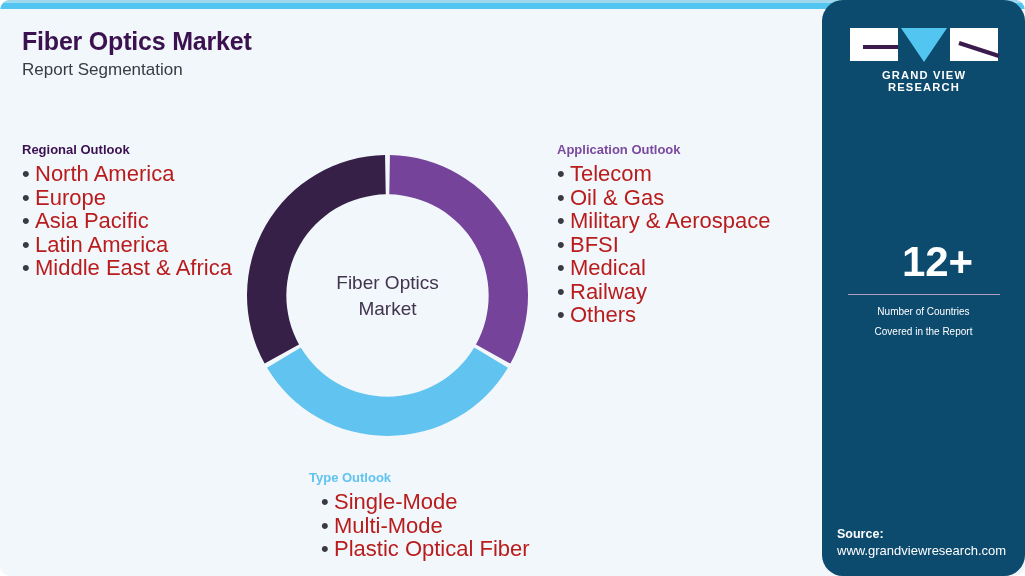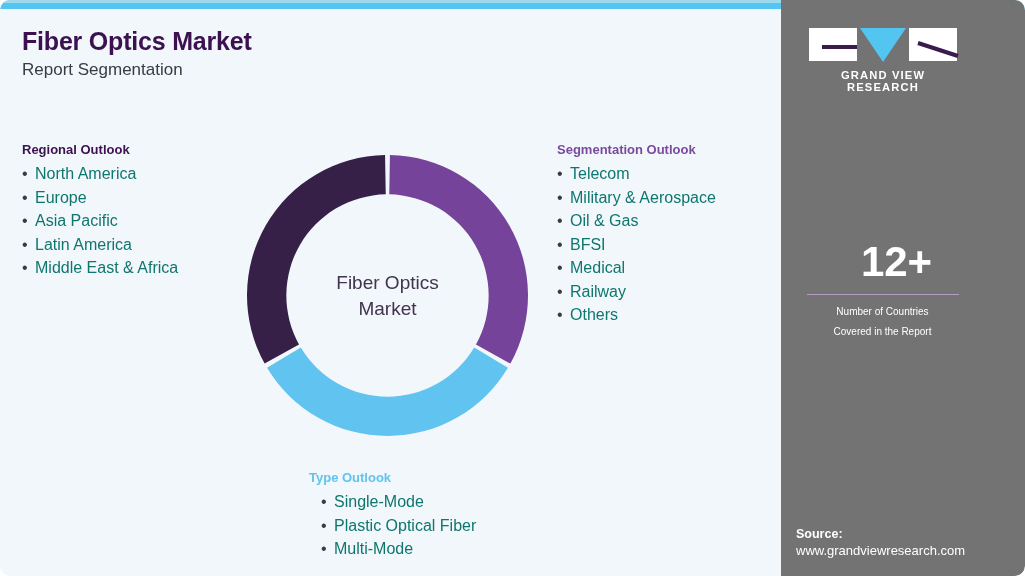--- a/index.html
+++ b/index.html
@@ -43,21 +43,21 @@
     font-size:17px; color:#3A3A42;
   }
 
   
   .outlook { position:absolute; }
   .outlook h3 {
     font-size:13px; font-weight:bold; margin-bottom:5px;
   }
   .outlook ul { list-style:none; }
   .outlook li {
-    font-size:16px; color:#0f766e;
+    font-size:22px; color:#b91c1c;
     line-height:23.5px;
     padding-left:13px; position:relative;
     white-space:nowrap;
   }
   .outlook li::before {
     content:"\2022";
     position:absolute; left:0; top:0;
     color:#3A3A42;
   }
 
@@ -84,24 +84,25 @@
     align-items:center; justify-content:center;
     pointer-events:none;
   }
   .donut-center span {
     font-size:19px; color:#42334F; line-height:26px;
   }
 
   
   .side-panel {
     position:absolute; right:0; top:0;
-    width:244px; height:576px;
-    background:#737373;
+    width:203px; height:576px;
+    background:#0c4a6e;
     border-top-right-radius:10px;
     border-bottom-right-radius:10px;
+    border-radius:21px;
   }
   
   .logo {
     position:absolute; left:28px; top:28px;
     width:148px;
   }
   .logo-marks { display:flex; align-items:flex-start; height:34px; gap:3px; }
   .logo-g, .logo-r {
     width:48px; height:33px; background:#ffffff; position:relative;
   }
@@ -156,38 +157,38 @@
     <ul>
       <li>North America</li>
       <li>Europe</li>
       <li>Asia Pacific</li>
       <li>Latin America</li>
       <li>Middle East &amp; Africa</li>
     </ul>
   </div>
 
   <div class="outlook" id="application">
-    <h3>Segmentation Outlook</h3>
+    <h3>Application Outlook</h3>
     <ul>
       <li>Telecom</li>
+      <li>Oil &amp; Gas</li>
       <li>Military &amp; Aerospace</li>
-      <li>Oil &amp; Gas</li>
       <li>BFSI</li>
       <li>Medical</li>
       <li>Railway</li>
       <li>Others</li>
     </ul>
   </div>
 
   <div class="outlook" id="type">
     <h3>Type Outlook</h3>
     <ul>
       <li>Single-Mode</li>
+      <li>Multi-Mode</li>
       <li>Plastic Optical Fiber</li>
-      <li>Multi-Mode</li>
     </ul>
   </div>
 
   <div class="donut-wrap">
     <svg width="281" height="281" viewBox="0 0 281 281">
       <g id="donut-segments">
           <path d="M 142.9520631044383 0.021398830527033397 A 140.5 140.5 0 0 1 263.38406885308507 208.61575164461036
                L 228.97652957422127 189.54334118411947 A 101.16 101.16 0 0 0 142.2654854351956 39.35540715797946 Z" fill="#754399"></path>
           <path d="M 260.9320057486468 212.8628495248626 A 140.5 140.5 0 0 1 20.067994251353227 212.86284952486264
                L 53.788955860974326 192.60125165790112 A 101.16 101.16 0 0 0 227.21104413902566 192.60125165790106 Z" fill="#61C3EF"></path>

